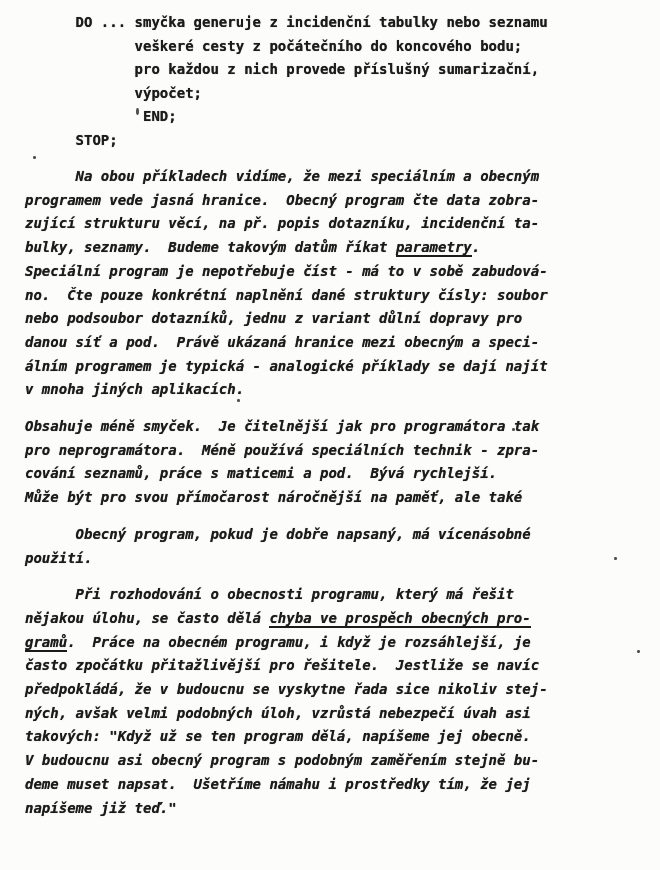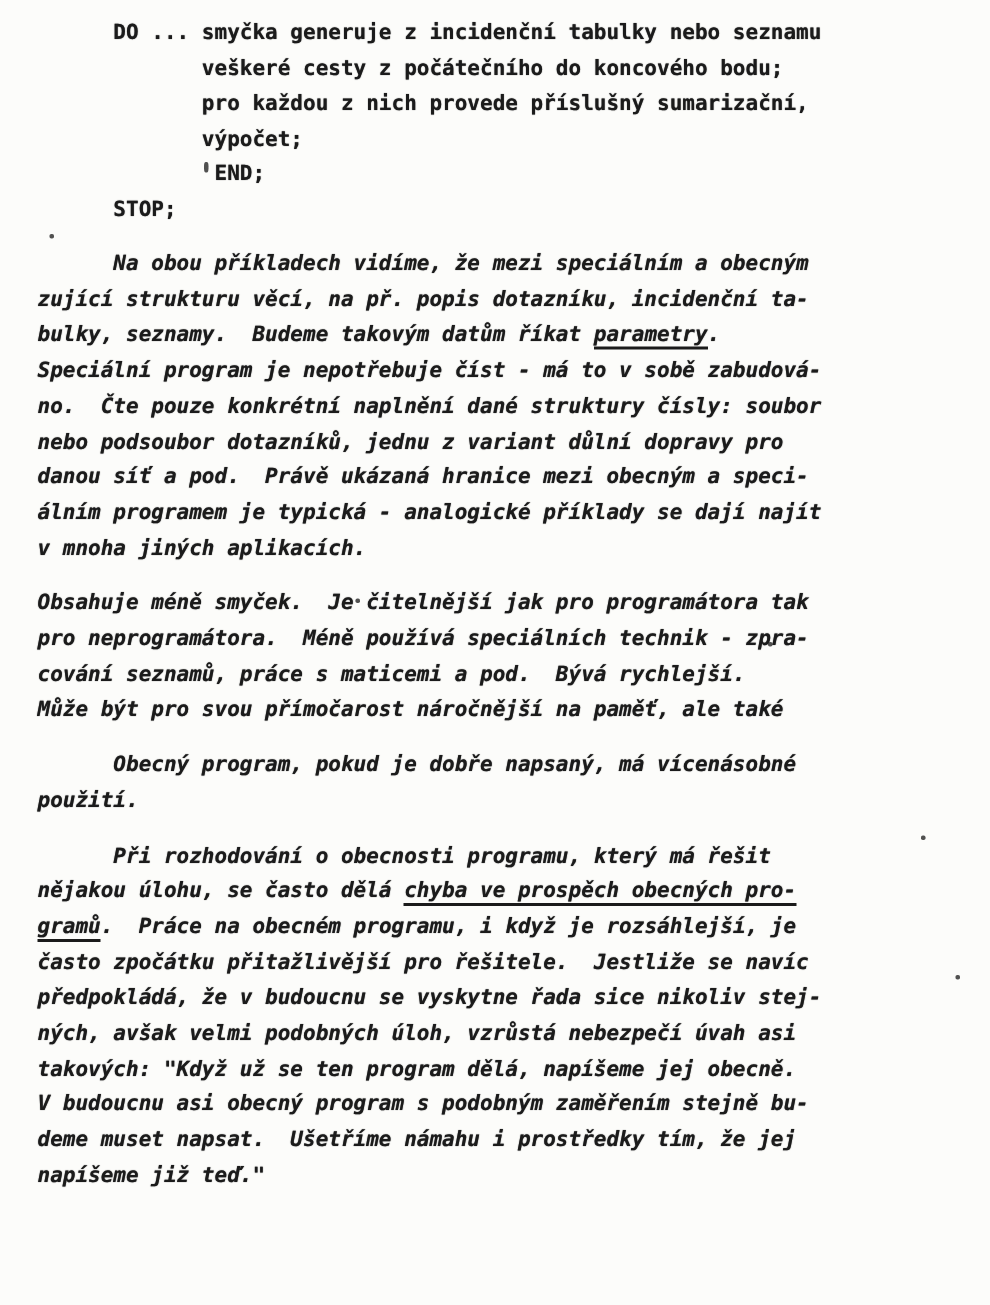--- a/index.html
+++ b/index.html
@@ -50,20 +50,21 @@
       <div class="line" style="padding-left: 6ch;"><span>DO ... smyčka generuje z incidenční tabulky nebo seznamu</span></div>
       <div class="line" style="padding-left: 13ch;"><span>veškeré cesty z počátečního do koncového bodu;</span></div>
       <div class="line" style="padding-left: 13ch;"><span>pro každou z nich provede příslušný sumarizační,</span></div>
       <div class="line" style="padding-left: 13ch;"><span>výpočet;</span></div>
       <div class="line" style="padding-left: 14ch;"><span>END;</span></div>
       <div class="line" style="padding-left: 6ch;"><span>STOP;</span></div>
     </div>
   <div class="paragraphs">
       <div class="paragraph">
         <div class="line" style="padding-left: 6ch;"><span>Na obou příkladech vidíme, že mezi speciálním a obecným</span></div>
+        <div class="line"><span>programem vede jasná hranice.  Obecný program čte data zobra-</span></div>
         <div class="line"><span>zující strukturu věcí, na př. popis dotazníku, incidenční ta-</span></div>
         <div class="line"><span>bulky, seznamy.  Budeme takovým datům říkat </span><span class="u">parametry</span><span>.</span></div>
         <div class="line"><span>Speciální program je nepotřebuje číst - má to v sobě zabudová-</span></div>
         <div class="line"><span>no.  Čte pouze konkrétní naplnění dané struktury čísly: soubor</span></div>
         <div class="line"><span>nebo podsoubor dotazníků, jednu z variant důlní dopravy pro</span></div>
         <div class="line"><span>danou síť a pod.  Právě ukázaná hranice mezi obecným a speci-</span></div>
         <div class="line"><span>álním programem je typická - analogické příklady se dají najít</span></div>
         <div class="line"><span>v mnoha jiných aplikacích.</span></div>
       </div>
       <div class="paragraph">

